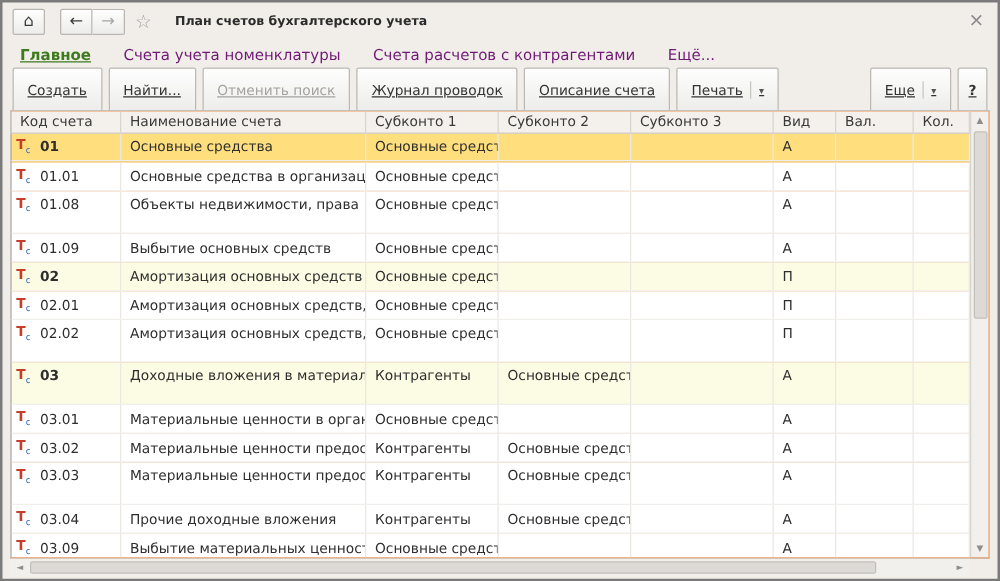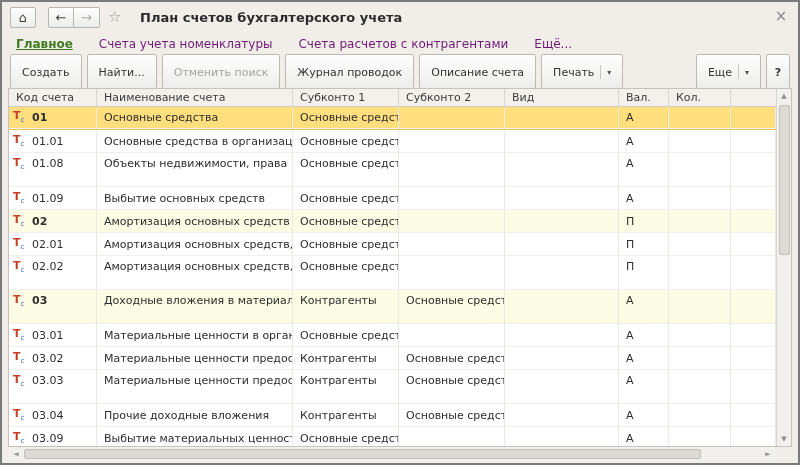--- a/index.html
+++ b/index.html
@@ -29,21 +29,21 @@
     border: 1px solid #b9b6b1; border-radius: 2px;
     background: linear-gradient(#fefefe, #ececea);
     display: inline-flex; align-items: center; justify-content: center;
     font-size: 13px; color: #3d3d3d; cursor: default;
   }
   .tb-btn.fwd { color: #a8a8a8; }
   .nav-pair { display: flex; margin-left: 8px; }
   .nav-pair .tb-btn:first-child { border-radius: 2px 0 0 2px; }
   .nav-pair .tb-btn:last-child { border-radius: 0 2px 2px 0; border-left: none; }
   .star { border: none; background: none; color: #9d9d9d; font-size: 15px; width: 22px; margin-left: 4px; }
-  .win-title { font-size: 13px; font-weight: bold; color: #2b2b2b; margin-left: 6px; white-space: nowrap; }
+  .win-title { font-size: 10px; font-weight: bold; color: #2b2b2b; margin-left: 6px; white-space: nowrap; }
   .close-btn {
     margin-left: auto; border: none; background: none;
     font-size: 15px; color: #8a8a8a; width: 18px; height: 18px; line-height: 16px; text-align: center;
   }
 
   
   .nav-tabs {
     height: 24px; flex: 0 0 24px;
     display: flex; align-items: center; gap: 26px;
     padding: 0 14px;
@@ -57,21 +57,21 @@
     display: flex; align-items: center; gap: 5px;
     padding: 0 8px;
   }
   .btn {
     height: 36px;
     border: 1px solid #bdbab5; border-radius: 2px;
     background: linear-gradient(#fefefe, #ececea);
     padding: 0 11px;
     font-family: inherit; font-size: 11px; color: #333;
     display: inline-flex; align-items: center; gap: 6px;
-    white-space: nowrap; cursor: default;
+    white-space: nowrap; cursor: default; text-decoration: underline;
   }
   .btn.disabled { color: #a5a3a0; }
   .btn .drop-arrow { font-size: 8px; color: #555; border-left: 1px solid #c9c6c1; padding-left: 6px; height: 14px; display: inline-flex; align-items: center; }
   .right-group { margin-left: auto; display: flex; gap: 5px; padding-left: 24px; }
   .btn.help { width: 24px; padding: 0; justify-content: center; font-weight: bold; }
 
   
   .table-wrap {
     flex: 1 1 auto;
     margin: 0 6px;
@@ -170,20 +170,21 @@
     </span>
   </div>
 
   <div class="table-wrap">
     <div class="grid-col">
       <div class="thead cols">
           <div class="hcell">Код счета</div>
           <div class="hcell">Наименование счета</div>
           <div class="hcell">Субконто 1</div>
           <div class="hcell">Субконто 2</div>
+          <div class="hcell">Субконто 3</div>
           <div class="hcell">Вид</div>
           <div class="hcell">Вал.</div>
           <div class="hcell">Кол.</div>
         </div>
       <div class="tbody">
           <div class="trow cols selected group">
     <div class="cell code-cell">
       <span class="acc-icon"><span class="t-main">Т</span><span class="t-sub">с</span></span>
       <span class="code">01</span>
     </div>

